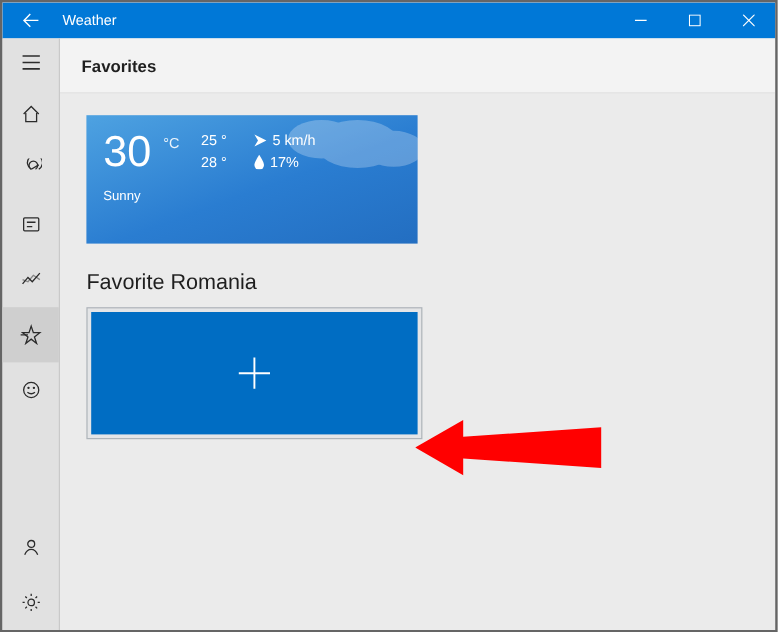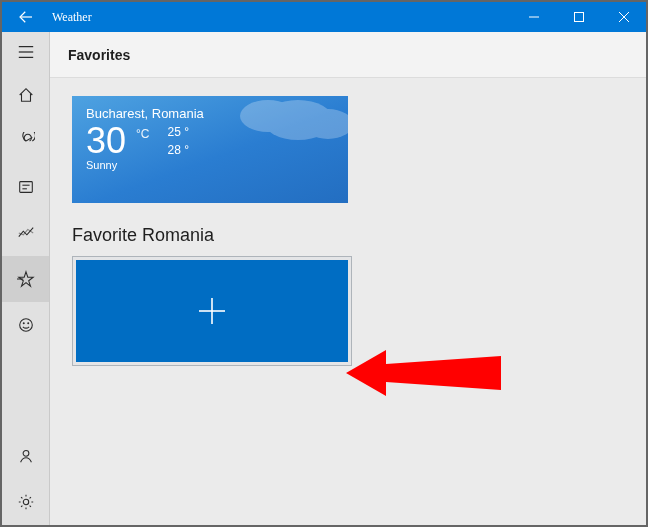--- a/index.html
+++ b/index.html
@@ -7,21 +7,21 @@
   body { width:648px; height:527px; border:2px solid #656565; background:#ebebeb; overflow:hidden; position:relative; }
 
   
   .titlebar {
     height:30px; background:#0078d7; color:#fff;
     display:flex; align-items:center;
   }
   .titlebar .back {
     width:48px; height:30px; display:flex; align-items:center; justify-content:center;
   }
-  .titlebar .app-title { font-size:12px; font-weight:400; padding-left:2px;font-family:Liberation Serif, serif; }
+  .titlebar .app-title { font-size:12px; font-weight:400; padding-left:2px; }
   .titlebar .spacer { flex:1; }
   .titlebar .win-btn {
     width:45px; height:30px; display:flex; align-items:center; justify-content:center;
     font-size:10px; color:#fff;
   }
   .titlebar svg { display:block; }
 
   
   .body-row { display:flex; height:calc(527px - 30px - 4px); }
 
@@ -60,21 +60,21 @@
   .weather-tile .clouds {
     position:absolute; right:-10px; top:-10px; opacity:0.25;
   }
   .wt-loc { font-size:13px; font-weight:400; }
   .wt-row { display:flex; align-items:center; gap:10px; margin-top:2px; }
   .wt-temp { font-size:36px; font-weight:400; line-height:1; }
   .wt-unit { font-size:12px; opacity:.9; margin-top:4px; align-self:flex-start; }
   .wt-stats { display:flex; gap:22px; margin-left:8px; font-size:12px; }
   .wt-col { display:flex; flex-direction:column; gap:4px; }
   .wt-col .cell { display:flex; align-items:center; gap:4px; }
-  .wt-desc { font-size:11px; margin-top:0; }
+  .wt-desc { font-size:11px; margin-top:14px; }
 
   
   .add-tile-wrap {
     width:280px; height:110px; border:1px solid #aeb4ba; padding:3px;
     background:#e4e5e7; margin-top:10px;
   }
   .add-tile {
     width:100%; height:100%; background:#006dc3;
     display:flex; align-items:center; justify-content:center;
   }
@@ -185,29 +185,42 @@
       <span>Favorites</span>
     </div>
     <div class="page-body">
 
       <div class="weather-tile">
         <svg class="clouds" width="130" height="80" viewBox="0 0 130 80">
           <ellipse cx="40" cy="30" rx="28" ry="16" fill="#fff"></ellipse>
           <ellipse cx="70" cy="34" rx="35" ry="20" fill="#fff"></ellipse>
           <ellipse cx="100" cy="38" rx="25" ry="15" fill="#fff"></ellipse>
         </svg>
-        <div class="wt-loc">Bucharest, Romania</div>
         <div class="wt-row">
           <div class="wt-temp">30</div>
           <div class="wt-unit">°C</div>
           <div class="wt-stats">
             <div class="wt-col">
               <div class="cell">25 °</div>
               <div class="cell">28 °</div>
             </div>
+            <div class="wt-col">
+              <div class="cell">
+                <svg width="12" height="12" viewBox="0 0 12 12" fill="#fff">
+                    <polygon points="1,1 11,6 1,11 4,6"></polygon>
+                  </svg>
+                <span>5 km/h</span>
+              </div>
+              <div class="cell">
+                <svg width="10" height="12" viewBox="0 0 10 12" fill="#fff">
+                    <path d="M5 0 C5 0 1 6 1 8.5 A4 4 0 0 0 9 8.5 C9 6 5 0 5 0 Z"></path>
+                  </svg>
+                <span>17%</span>
+              </div>
+            </div>
           </div>
         </div>
         <div class="wt-desc">Sunny</div>
       </div>
 
       <h2 class="section" style="margin-top:22px;">Favorite Romania</h2>
 
       <div class="add-tile-wrap">
         <div class="add-tile">
           <svg width="34" height="34" viewBox="0 0 34 34" stroke="#fff" stroke-width="1.6">

